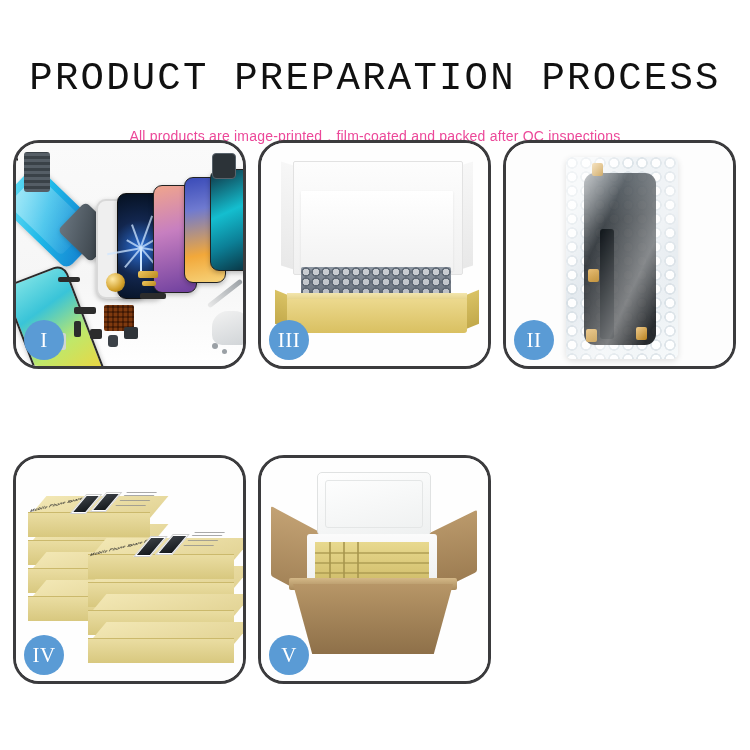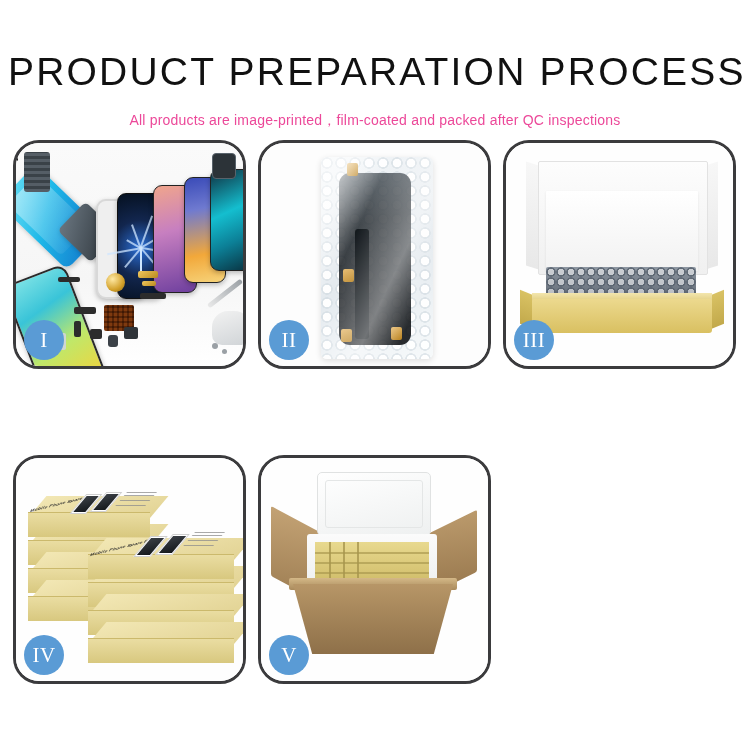--- a/index.html
+++ b/index.html
@@ -10,22 +10,22 @@
     overflow:hidden;
     position:relative;
   }
   .page{width:750px;height:750px;position:relative;}
 
   
   .header{position:absolute;left:0;top:0;width:750px;text-align:center;}
   .title{
     font-size:39px;line-height:1;letter-spacing:2.2px;
     font-weight:500;color:#111111;
-    margin:8px;padding-top:44px;
-    font-family:Liberation Sans, sans-serif;
+    margin:16px;padding-top:44px;
+    font-family:Liberation Mono, monospace;
     white-space:nowrap;
   }
   .subtitle{
     font-size:14px;letter-spacing:.2px;color:#ec4899;
     margin:0;padding-top:13px;font-weight:400;white-space:nowrap;
   }
 
   
   .grid{
     position:absolute;left:13px;top:140px;
@@ -271,47 +271,47 @@
         <span class="ph-open"></span>
         <span class="tool"></span>
         <span class="hand"></span>
         <span class="chip" style="left:196px;top:200px;width:6px;height:6px;background:#9aa0a5;border-radius:50%;"></span>
         <span class="chip" style="left:206px;top:206px;width:5px;height:5px;background:#9aa0a5;border-radius:50%;"></span>
       </div>
       <span class="badge" style="background: rgb(90, 155, 213); color: rgb(255, 255, 255);">I</span>
     </div>
 
     <div class="card" style="border-color: rgb(59, 59, 61);">
+      <div class="scene p3">
+        <span class="b3-lid-l"></span>
+        <span class="b3-lid-r"></span>
+        <span class="b3-lid"></span>
+        <span class="b3-foam"></span>
+        <span class="b3-bubble"></span>
+        <span class="b3-base-l"></span>
+        <span class="b3-base-r"></span>
+        <span class="b3-edge"></span>
+        <span class="b3-base"></span>
+      </div>
+      <span class="badge" style="background: rgb(90, 155, 213); color: rgb(255, 255, 255);">III</span>
+    </div>
+
+    <div class="card" style="border-color: rgb(59, 59, 61);">
       <div class="scene p2">
         <span class="bw">
           <i class="bw-inner"></i>
           <i class="bw-flex"></i>
           <i class="bw-tab" style="left:26px;top:6px;"></i>
           <i class="bw-tab" style="left:22px;top:112px;"></i>
           <i class="bw-tab" style="left:20px;top:172px;"></i>
           <i class="bw-tab" style="left:70px;top:170px;"></i>
           <i class="bw-sheen"></i>
         </span>
       </div>
       <span class="badge" style="background: rgb(90, 155, 213); color: rgb(255, 255, 255);">II</span>
-    </div>
-
-    <div class="card" style="border-color: rgb(59, 59, 61);">
-      <div class="scene p3">
-        <span class="b3-lid-l"></span>
-        <span class="b3-lid-r"></span>
-        <span class="b3-lid"></span>
-        <span class="b3-foam"></span>
-        <span class="b3-bubble"></span>
-        <span class="b3-base-l"></span>
-        <span class="b3-base-r"></span>
-        <span class="b3-edge"></span>
-        <span class="b3-base"></span>
-      </div>
-      <span class="badge" style="background: rgb(90, 155, 213); color: rgb(255, 255, 255);">III</span>
     </div>
 
     <div class="card" style="border-color: rgb(59, 59, 61);">
       <div class="scene p4">
         <div class="stack">
 
           <span class="sbox" style="left:2px;top:54px;width:122px;">
               <i class="top"></i>
               <i class="front"></i>
             </span>

